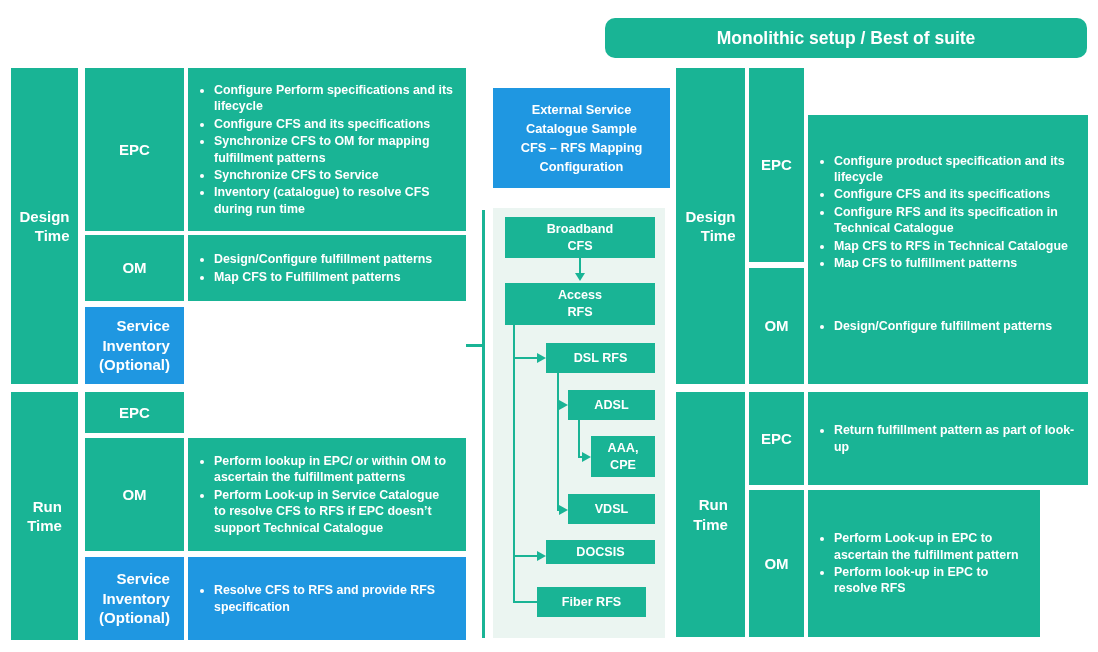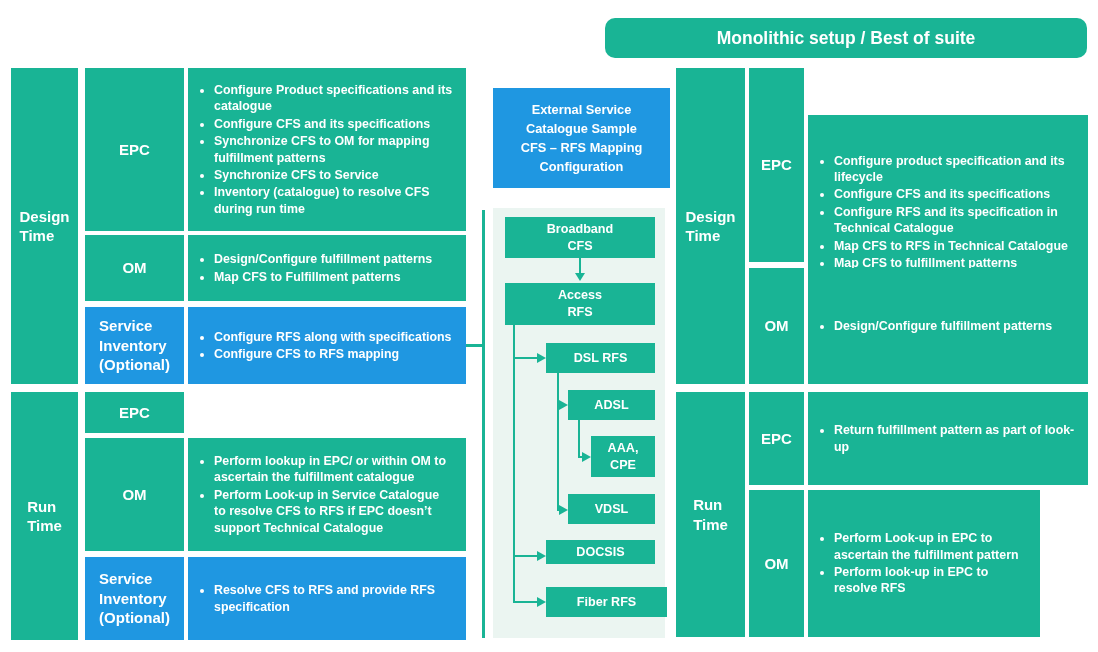--- a/index.html
+++ b/index.html
@@ -9,21 +9,21 @@
   }
   .abs{position:absolute;box-sizing:border-box;}
   .teal{background:#19b495;}
   .blue{background:#1f97e1;}
   .hdr{
     border-radius:10px;color:#fff;font-weight:bold;font-size:17.5px;
     display:flex;align-items:center;justify-content:center;text-align:center;
   }
   .lbl{
     color:#fff;font-weight:bold;font-size:15px;line-height:1.3;
-    display:flex;align-items:center;justify-content:center;text-align:left;
+    display:flex;align-items:center;justify-content:center;text-align:right;
     white-space:pre-line;
   }
   .bullets{
     color:#fff;display:flex;flex-direction:column;justify-content:center;
     padding:6px 12px 6px 8px;
   }
   .bullets ul{margin:0;padding-left:18px;list-style:disc;}
   .bullets li{
     font-size:12.4px;font-weight:bold;line-height:1.32;margin:1px 0;
     color:#fff;
@@ -55,55 +55,49 @@
 <div class="canvas">
 
   <div class="abs teal hdr" style="left:605px;top:18px;width:482px;height:40px;">Monolithic setup / Best of suite</div>
 
   <div class="abs teal lbl" style="left:11px;top:68px;width:67px;height:316px;">Design
 Time</div>
 
   <div class="abs teal lbl" style="left:85px;top:68px;width:99px;height:163px;">EPC</div>
   <div class="abs teal bullets" style="left:188px;top:68px;width:278px;height:163px;">
     <ul>
-      <li>Configure Product specifications and its catalogue</li>
+      <li>Configure Perform specifications and its lifecycle</li>
       <li>Configure CFS and its specifications</li>
       <li>Synchronize CFS to OM for mapping fulfillment patterns</li>
       <li>Synchronize CFS to Service</li>
       <li>Inventory (catalogue) to resolve CFS during run time</li>
     </ul>
   </div>
 
   <div class="abs teal lbl" style="left:85px;top:235px;width:99px;height:66px;">OM</div>
   <div class="abs teal bullets" style="left:188px;top:235px;width:278px;height:66px;">
     <ul>
       <li>Design/Configure fulfillment patterns</li>
       <li>Map CFS to Fulfillment patterns</li>
     </ul>
   </div>
 
   <div class="abs blue lbl" style="left:85px;top:307px;width:99px;height:77px;">Service
 Inventory
 (Optional)</div>
-  <div class="abs blue bullets" style="left:188px;top:307px;width:278px;height:77px;">
-    <ul>
-      <li>Configure RFS along with specifications</li>
-      <li>Configure CFS to RFS mapping</li>
-    </ul>
-  </div>
 
   <div class="abs teal lbl" style="left:11px;top:392px;width:67px;height:248px;">Run
 Time</div>
 
   <div class="abs teal lbl" style="left:85px;top:392px;width:99px;height:41px;">EPC</div>
 
   <div class="abs teal lbl" style="left:85px;top:438px;width:99px;height:113px;">OM</div>
   <div class="abs teal bullets" style="left:188px;top:438px;width:278px;height:113px;">
     <ul>
-      <li>Perform lookup in EPC/ or within OM to ascertain the fulfillment catalogue</li>
+      <li>Perform lookup in EPC/ or within OM to ascertain the fulfillment patterns</li>
       <li>Perform Look-up in Service Catalogue to resolve CFS to RFS if EPC doesn’t support Technical Catalogue</li>
     </ul>
   </div>
 
   <div class="abs blue lbl" style="left:85px;top:557px;width:99px;height:83px;">Service
 Inventory
 (Optional)</div>
   <div class="abs blue callout" style="left:493px;top:88px;width:177px;height:100px;padding:4px;">External Service
 Catalogue Sample
 CFS – RFS Mapping
@@ -151,21 +145,21 @@
     <div class="abs line" style="left:64px;top:301px;width:4px;height:2px;"></div>
     <div class="abs arrow-right" style="left:66px;top:297px;"></div>
     <div class="abs teal node" style="left:75px;top:286px;width:87px;height:30px;">VDSL</div>
 
     <div class="abs line" style="left:20px;top:347px;width:24px;height:2px;"></div>
     <div class="abs arrow-right" style="left:44px;top:343px;"></div>
     <div class="abs teal node" style="left:53px;top:332px;width:109px;height:24px;">DOCSIS</div>
 
     <div class="abs line" style="left:20px;top:393px;width:24px;height:2px;"></div>
     <div class="abs arrow-right" style="left:44px;top:389px;"></div>
-    <div class="abs teal node" style="left:53px;top:379px;width:121px;height:30px;">Fiber RFS</div>
+    <div class="abs teal node" style="left:44px;top:379px;width:109px;height:30px;">Fiber RFS</div>
   </div>
 
   <div class="abs teal lbl" style="left:676px;top:68px;width:69px;height:316px;">Design
 Time</div>
 
   <div class="abs teal lbl" style="left:749px;top:68px;width:55px;height:194px;">EPC</div>
   <div class="abs teal bullets" style="left:808px;top:68px;width:280px;height:194px;margin-top:47px;">
     <ul>
       <li>Configure product specification and its lifecycle</li>
       <li>Configure CFS and its specifications</li>

